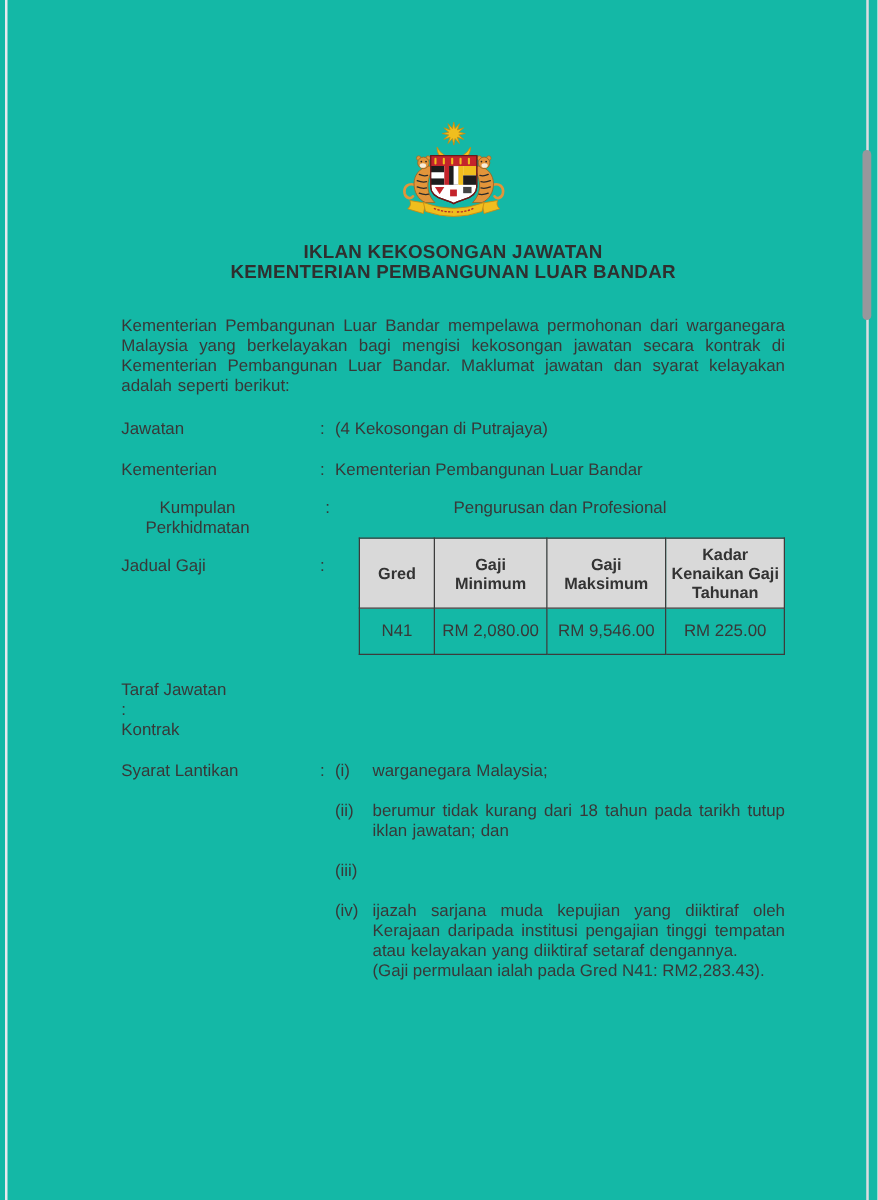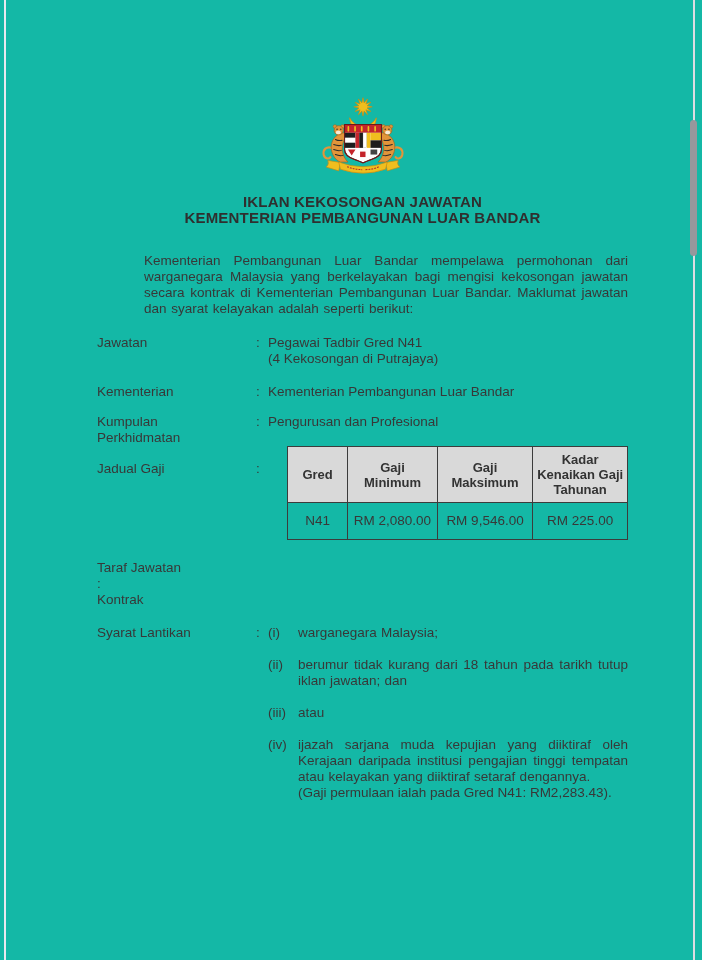--- a/index.html
+++ b/index.html
@@ -21,32 +21,32 @@
   }
   .doc { padding:0 74px 0 97px; }
 
   .emblem-wrap { text-align:center; margin-top:96px; height:92px; }
   .emblem-wrap svg { display:inline-block; }
 
   .title { text-align:center; margin-top:6px; font-weight:bold;
            font-size:15px; line-height:16px; color:#2f2f2f; letter-spacing:0.2px; }
 
   .intro { margin-top:27px; font-size:13.5px; line-height:16px;
-           text-align:justify; word-spacing:1px;margin-left:47px; }
+           text-align:justify; word-spacing:1px; }
 
   .fields { margin-top:18px; }
   .field-row { display:flex; font-size:13.5px; line-height:16px; }
   .f-label { width:159px; flex:none; }
   .f-label span { display:block; max-width:122px; }
   .f-colon { width:12px; flex:none; }
   .f-value { flex:1; }
 
   .mb-jawatan { margin-bottom:17px; }
   .mb-kementerian { margin-bottom:14px; }
-  .mb-kumpulan { margin-bottom:0; }
+  .mb-kumpulan { margin-bottom:0;text-align:center; }
   .row-jadual { margin-bottom:20px; }
   .row-jadual .f-label, .row-jadual .f-colon { padding-top:15px; }
   .mb-taraf { margin-bottom:17px;flex-direction:column; }
 
   table.salary { border-collapse:collapse; margin-left:19px; table-layout:fixed; }
   table.salary th, table.salary td {
     border:1.6px solid #3c3c3c; text-align:center; vertical-align:middle;
   }
   table.salary th {
     background:#d9d9d9; font-size:13px; font-weight:bold;
@@ -145,21 +145,20 @@
     <p class="intro">Kementerian Pembangunan Luar Bandar mempelawa permohonan dari warganegara Malaysia yang berkelayakan bagi mengisi kekosongan jawatan secara kontrak di Kementerian Pembangunan Luar Bandar. Maklumat jawatan dan syarat kelayakan adalah seperti berikut:</p>
 
     <div class="fields">
 
       <div class="field-row mb-jawatan">
         <div class="f-label">
           <span>Jawatan</span>
         </div>
         <div class="f-colon">:</div>
         <div class="f-value">
-          <div>Pegawai Tadbir Gred N41</div>
           <div>(4 Kekosongan di Putrajaya)</div>
         </div>
       </div>
 
       <div class="field-row mb-kementerian">
         <div class="f-label">
           <span>Kementerian</span>
         </div>
         <div class="f-colon">:</div>
         <div class="f-value">Kementerian Pembangunan Luar Bandar</div>
@@ -232,21 +231,20 @@
       <div class="s-item indent">
         <div class="s-num">(ii)</div>
         <div class="s-text">
           <div class="s-just">berumur tidak kurang dari 18 tahun pada tarikh tutup iklan jawatan; dan</div>
         </div>
       </div>
 
       <div class="s-item indent">
         <div class="s-num">(iii)</div>
         <div class="s-text">
-          <div class="s-note">atau</div>
         </div>
       </div>
 
       <div class="s-item indent">
         <div class="s-num">(iv)</div>
         <div class="s-text">
           <div class="s-just">ijazah sarjana muda kepujian yang diiktiraf oleh Kerajaan daripada institusi pengajian tinggi tempatan atau kelayakan yang diiktiraf setaraf dengannya.</div>
           <div class="s-note">(Gaji permulaan ialah pada Gred N41: RM2,283.43).</div>
         </div>
       </div>

